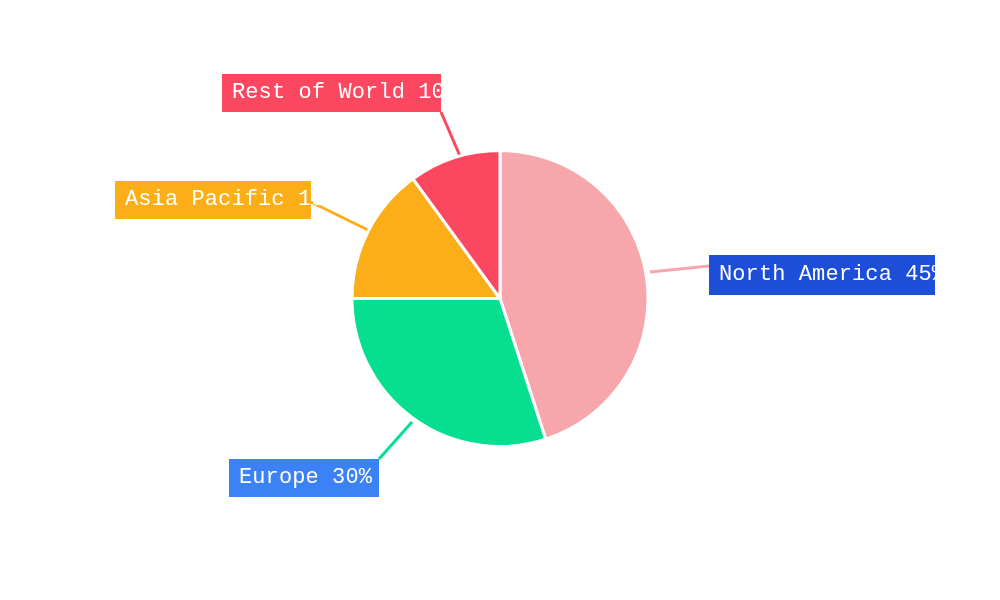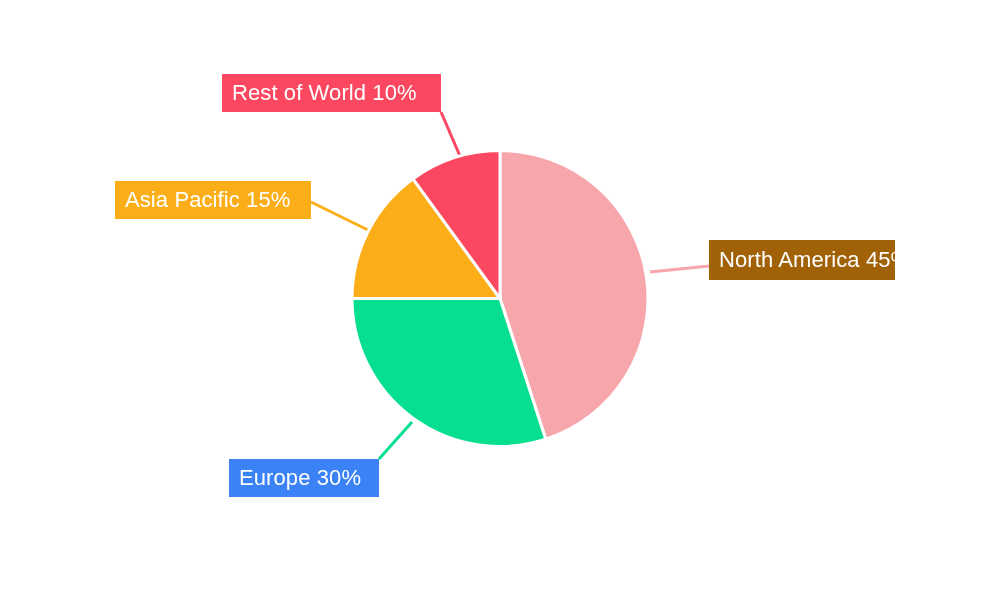--- a/index.html
+++ b/index.html
@@ -37,21 +37,21 @@
     fill: none;
     stroke-width: 3;
     stroke-linecap: butt;
   }
   .callout-label {
     position: absolute;
     box-sizing: border-box;
     display: flex;
     align-items: center;
     color: #ffffff;
-    font-family: Liberation Sans, sans-serif;
+    font-family: Liberation Mono, monospace;
     font-size: 22px;
     font-weight: 400;
     line-height: 1;
     white-space: nowrap;
     padding: 0 10px;
     letter-spacing: 0.1px;
   }
 </style>
 </head>
 <body>
@@ -67,19 +67,19 @@
       </g>
     <g id="slices-group">
         <path d="M 500 298.5 L 500.00 150.50 A 148 148 0 0 1 545.73 439.26 Z" fill="#f7a6ac" class="slice-path" stroke="#ffffff" stroke-width="3"></path>
         <path d="M 500 298.5 L 545.73 439.26 A 148 148 0 0 1 352.00 298.50 Z" fill="#06df8f" class="slice-path" stroke="#ffffff" stroke-width="3"></path>
         <path d="M 500 298.5 L 352.00 298.50 A 148 148 0 0 1 413.01 178.77 Z" fill="#fbae17" class="slice-path" stroke="#ffffff" stroke-width="3"></path>
         <path d="M 500 298.5 L 413.01 178.77 A 148 148 0 0 1 500.00 150.50 Z" fill="#fb4860" class="slice-path" stroke="#ffffff" stroke-width="3"></path>
       </g>
   </svg>
 
   <div id="labels-layer">
-      <div class="callout-label" style="left: 709px; top: 240px; width: 186px; height: 40px; background: #a16207;">North America 45%</div>
+      <div class="callout-label" style="left: 709px; top: 255px; width: 226px; height: 40px; background: #1d4ed8;">North America 45%</div>
       <div class="callout-label" style="left: 229px; top: 459px; width: 150px; height: 38px; background: #3b82f6;">Europe 30%</div>
       <div class="callout-label" style="left: 115px; top: 181px; width: 196px; height: 38px; background: rgb(251, 174, 23);">Asia Pacific 15%</div>
       <div class="callout-label" style="left: 222px; top: 74px; width: 219px; height: 38px; background: rgb(251, 72, 96);">Rest of World 10%</div>
     </div>
 
 </div>
 
 </body></html>

